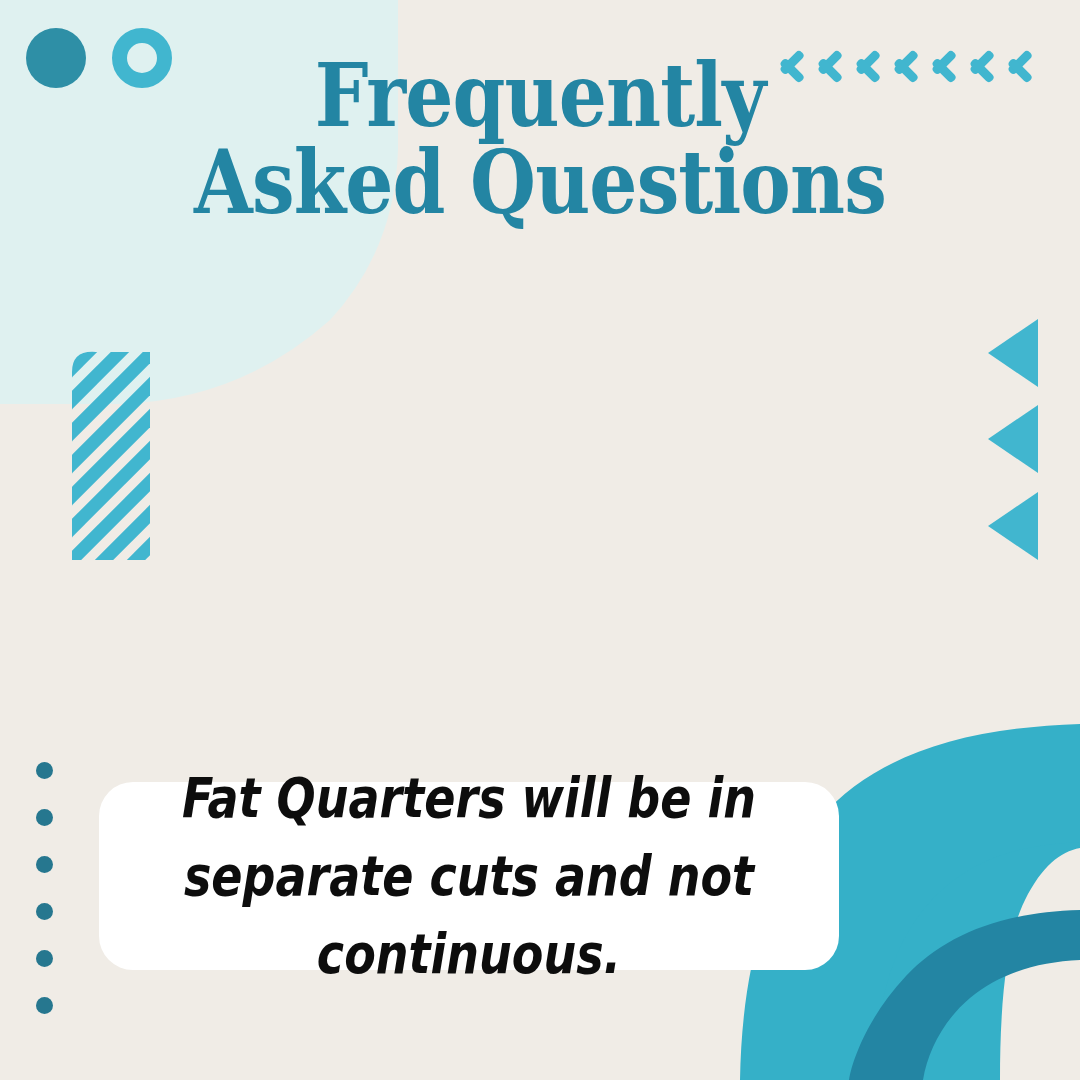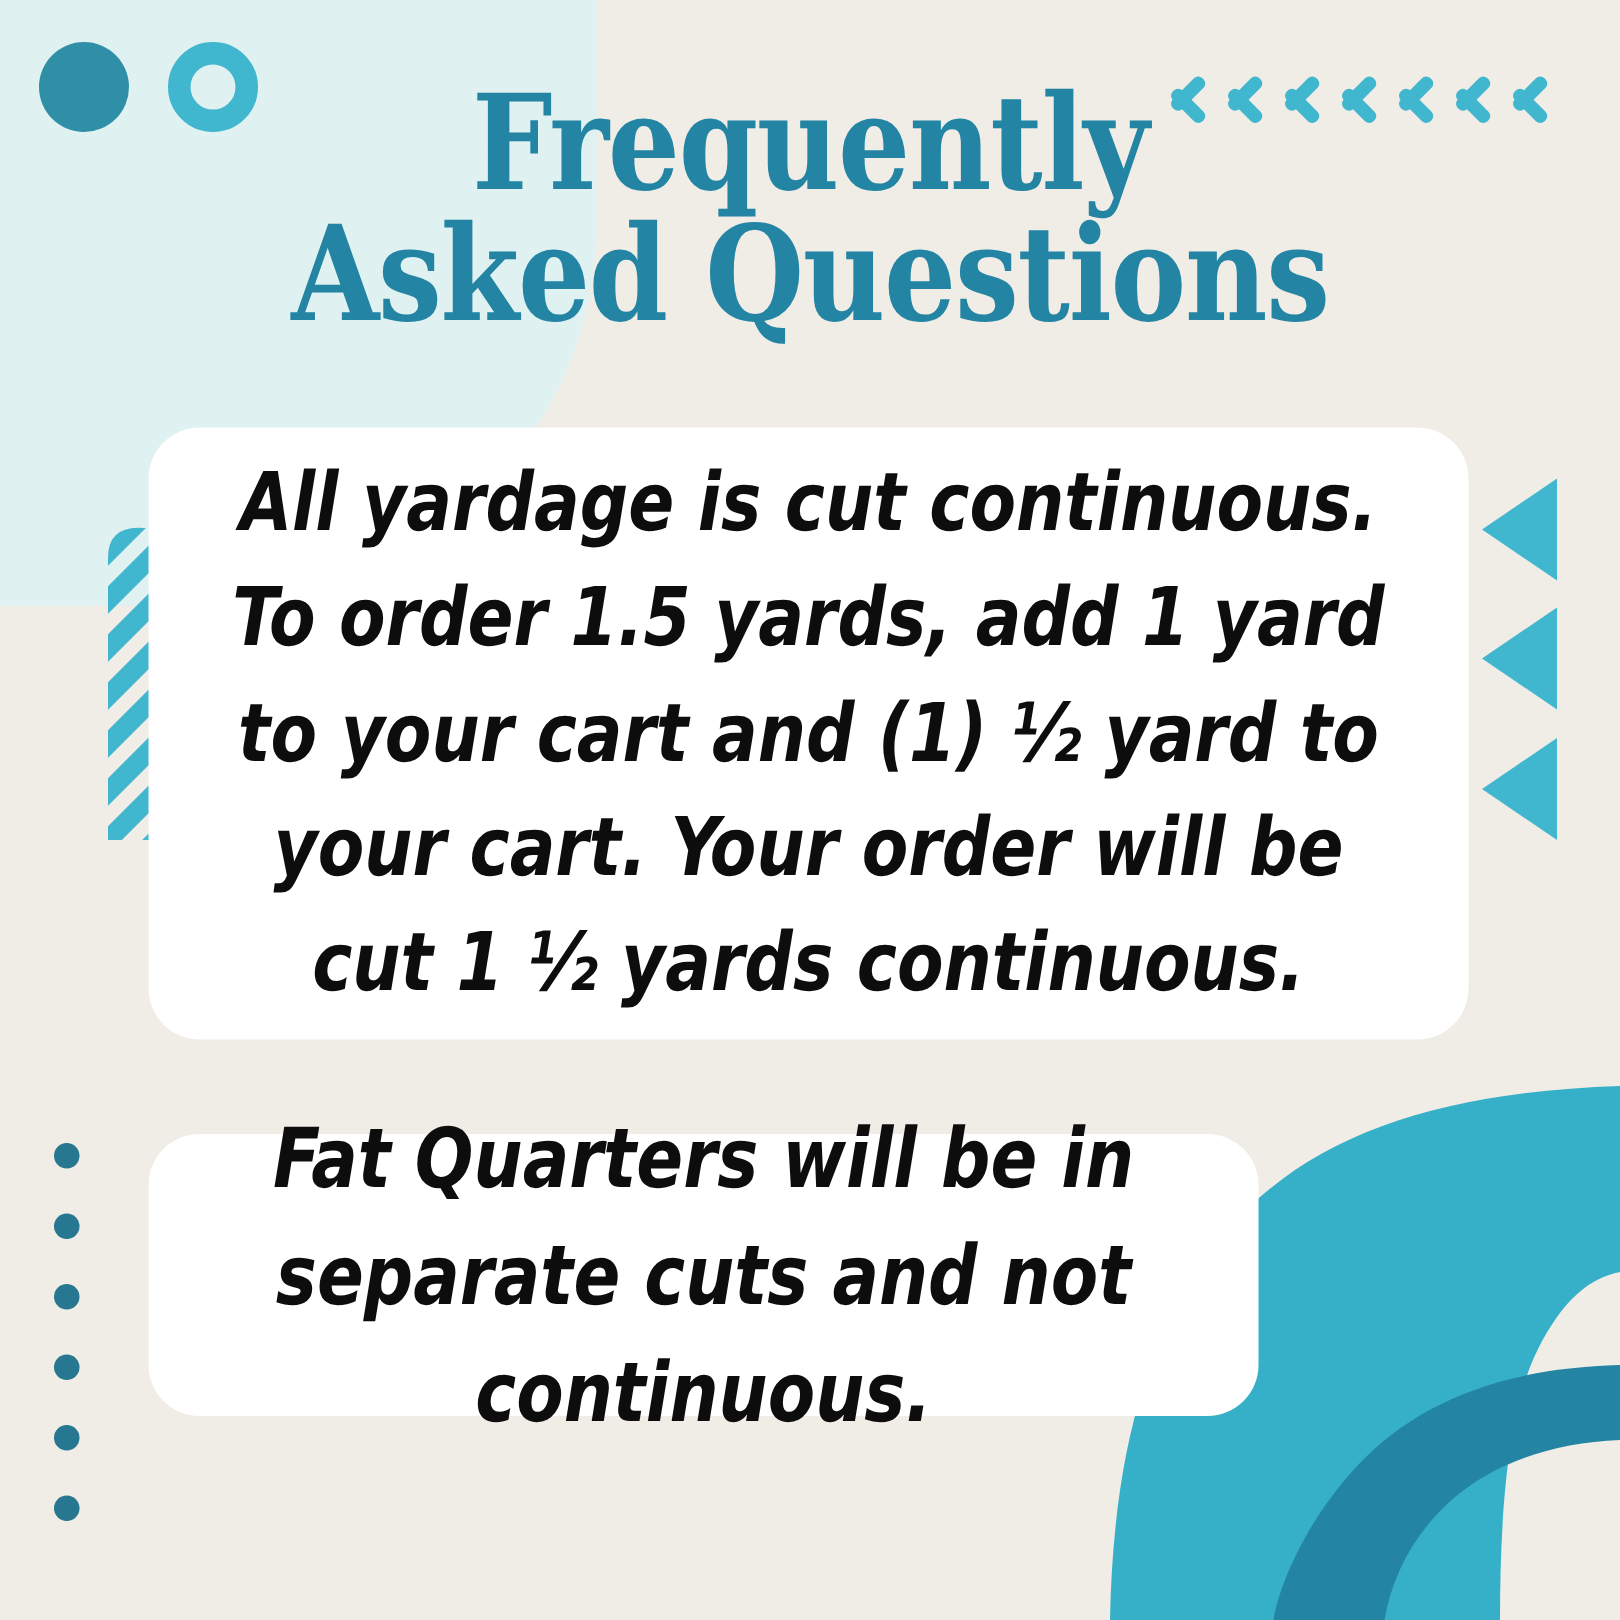--- a/index.html
+++ b/index.html
@@ -141,21 +141,21 @@
   }
   #faq-card-1 {
     left: 99px;
     top: 285px;
     width: 880px;
     height: 408px;
     padding: 18px 26px;
   }
   #faq-card-2 {
     left: 99px;
-    top: 756px;
+    top: 782px;
     width: 740px;
     height: 188px;
     padding: 26px 26px;
   }
   .faq-text {
     margin: 0;
     text-align: center;
     color: #0d0d0d;
     font-family: "DejaVu Sans Condensed", "Liberation Sans Narrow", "Liberation Sans", sans-serif;
     font-weight: bold;
@@ -263,23 +263,20 @@
     <span class="chevron"></span>
     <span class="chevron"></span>
     <span class="chevron"></span>
   </div>
 
   <div id="title-block">
     <span id="title-line-1">Frequently</span>
     <span id="title-line-2">Asked Questions</span>
   </div>
 
-  <div class="faq-card" id="faq-card-1">
-    <p class="faq-text">All yardage is cut continuous. To order 1.5 yards, add 1 yard to your cart and (1) ½ yard to your cart. Your order will be cut 1 ½ yards continuous.</p>
-  </div>
 
   <div class="tri-left" id="tri-1"></div>
   <div class="tri-left" id="tri-2"></div>
   <div class="tri-left" id="tri-3"></div>
 
   <div class="faq-card" id="faq-card-2">
     <p class="faq-text">Fat Quarters will be in separate cuts and not continuous.</p>
   </div>
 
   <div id="dot-column">

